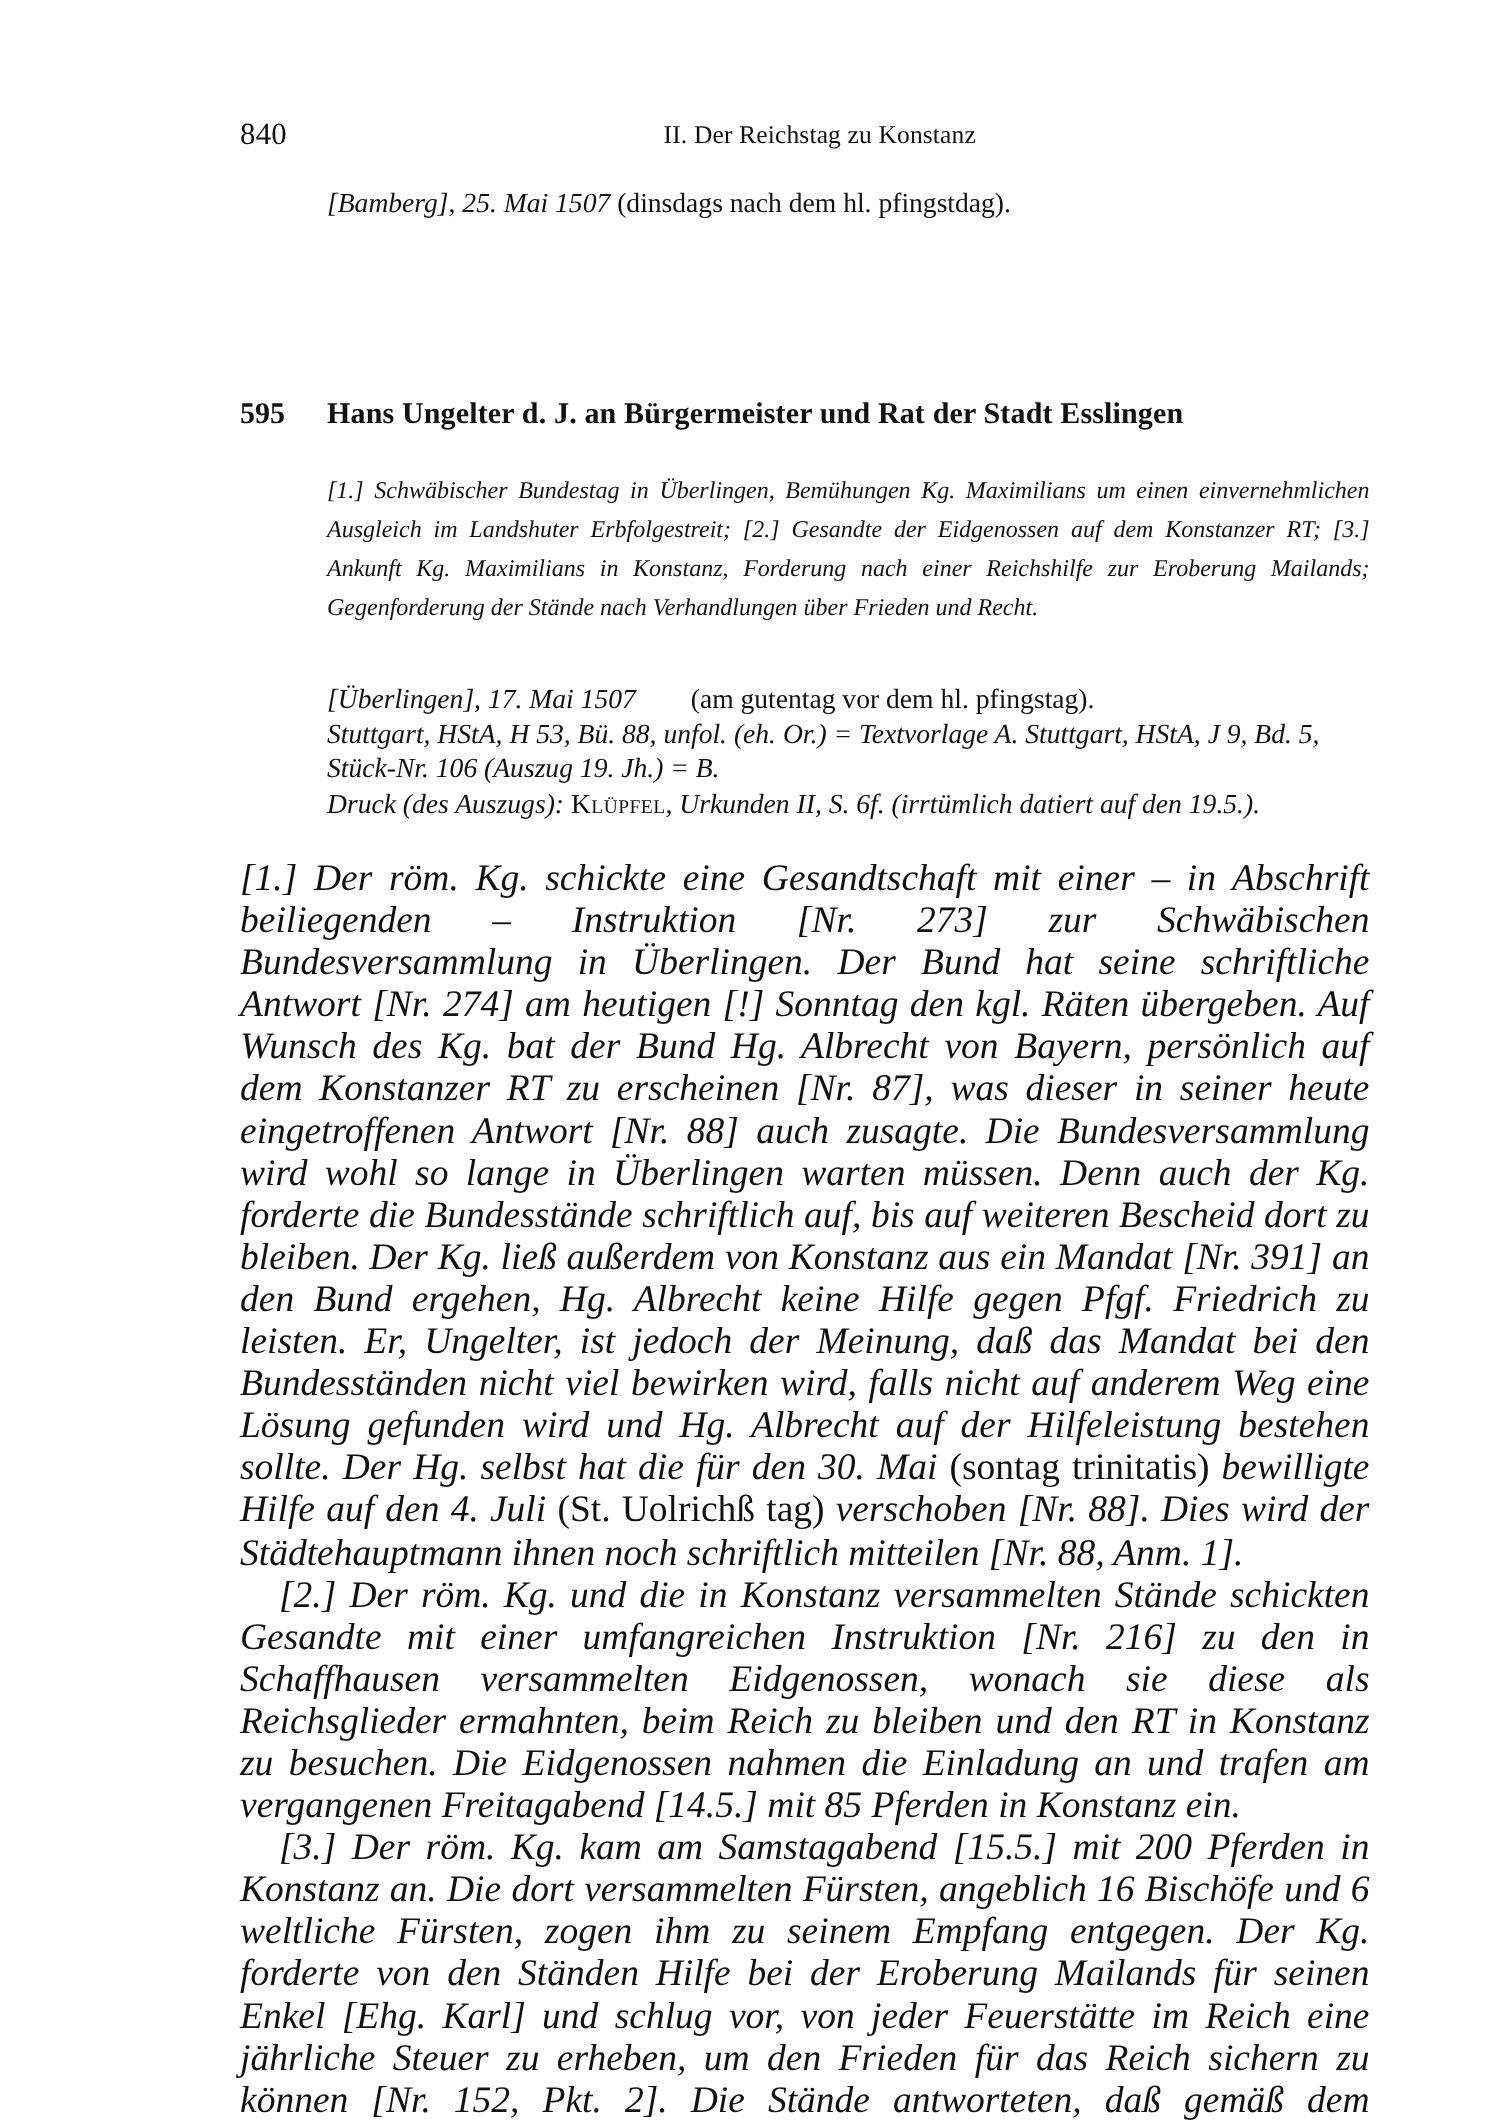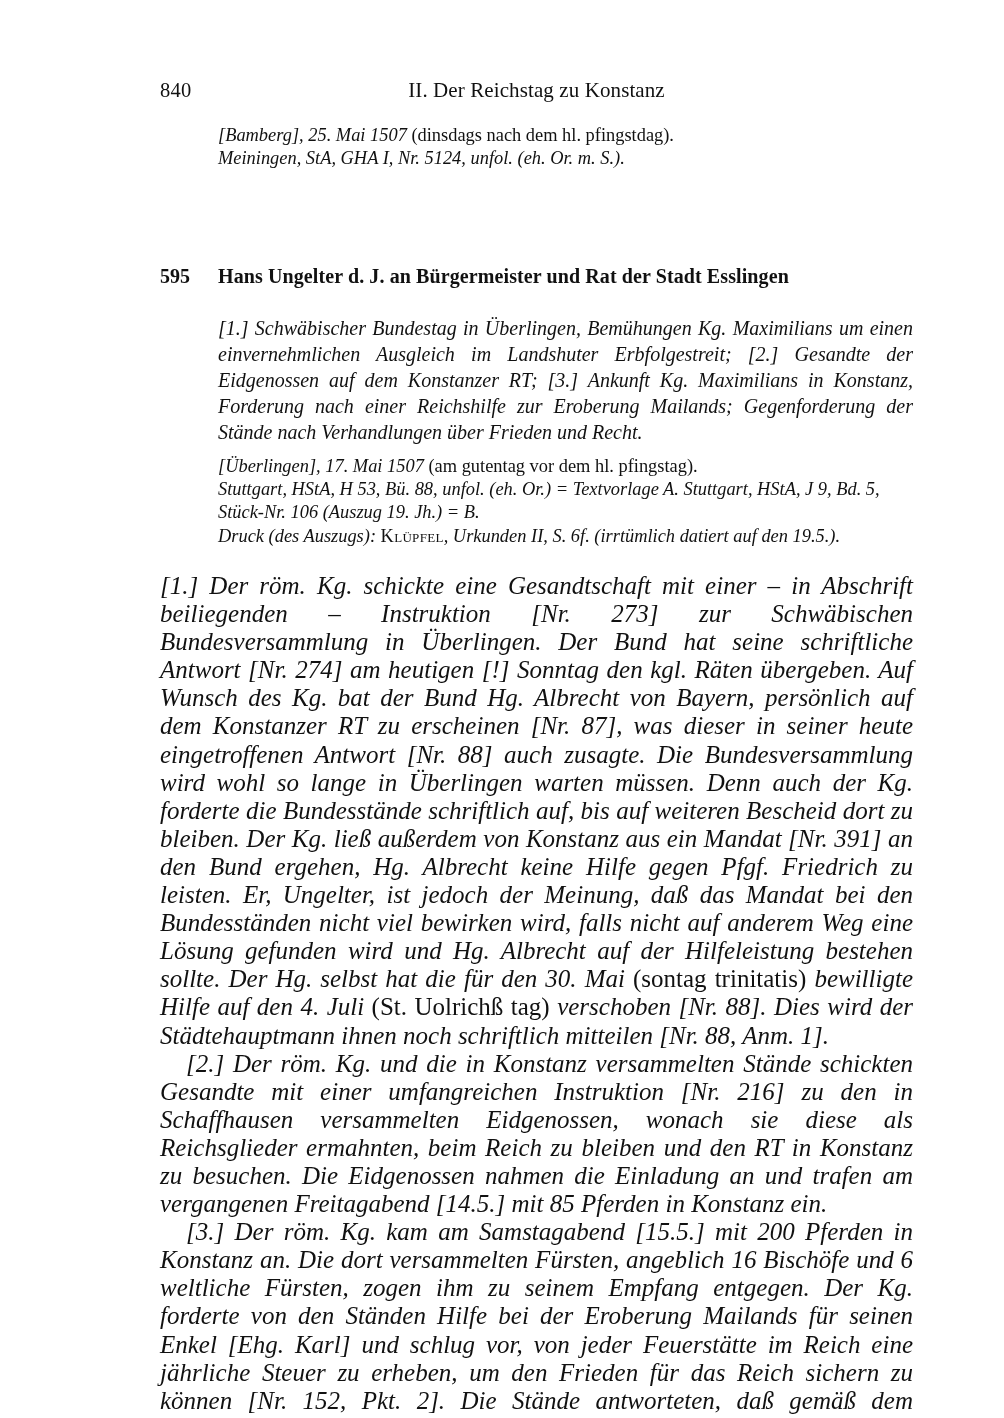--- a/index.html
+++ b/index.html
@@ -32,25 +32,25 @@
   .folio {
     position: absolute;
     left: 0;
     top: 0;
     font-size: 20.5px;
     line-height: 24px;
     letter-spacing: 0.2px;
   }
   .head-title {
     position: absolute;
-    left: 0;
+    left: 10px;
     top: 0;
     width: 753px;
     text-align: center;
-    font-size: 21px;
+    font-size: 17px;
     line-height: 24px;
     letter-spacing: 0.1px;
   }
 
   
   .block {
     position: absolute;
     box-sizing: border-box;
   }
 
@@ -100,37 +100,37 @@
     top: 0;
     width: 695px;
     letter-spacing: 0.1px;
   }
 
   
   .regest {
     left: 218px;
     top: 315px;
     width: 695px;
-    font-size: 20px;
+    font-size: 16px;
     line-height: 26.1px;
     font-style: italic;
     text-align: justify;
     text-justify: inter-word;
   }
 
   
   .source-cite {
     left: 218px;
     top: 455px;
     width: 695px;
     font-size: 18.4px;
     line-height: 23.2px;
     font-style: italic;
   }
-  .source-cite .roman { font-style: normal; }
+  .source-cite .roman { font-style: normal; margin-left: 32px; }
   .smallcaps {
     font-style: normal;
     font-variant: small-caps;
     letter-spacing: 0.3px;
   }
 
   
   .body-text {
     left: 160px;
     top: 524px;
@@ -158,21 +158,20 @@
 
 <div class="page">
 
   <div class="running-head">
     <span class="folio">840</span>
     <span class="head-title">II. Der Reichstag zu Konstanz</span>
   </div>
 
   <div class="block tail-cite">
     <div><span>[Bamberg], 25. Mai 1507 </span><span class="roman">(dinsdags nach dem hl. pfingstdag).</span></div>
-    <div>Meiningen, StA, GHA I, Nr. 5124, unfol. (eh. Or. m. S.).</div>
   </div>
 
 
   <div class="block doc-title-row">
     <span class="doc-number">595</span>
     <span class="doc-title">Hans Ungelter d. J. an Bürgermeister und Rat der Stadt Esslingen</span>
   </div>
 
   <div class="block regest">[1.] Schwäbischer Bundestag in Überlingen, Bemühungen Kg. Maximilians um einen einvernehmlichen Ausgleich im Landshuter Erbfolgestreit; [2.] Gesandte der Eidgenossen auf dem Konstanzer RT; [3.] Ankunft Kg. Maximilians in Konstanz, Forderung nach einer Reichshilfe zur Eroberung Mailands; Gegenforderung der Stände nach Verhandlungen über Frieden und Recht.</div>
 

